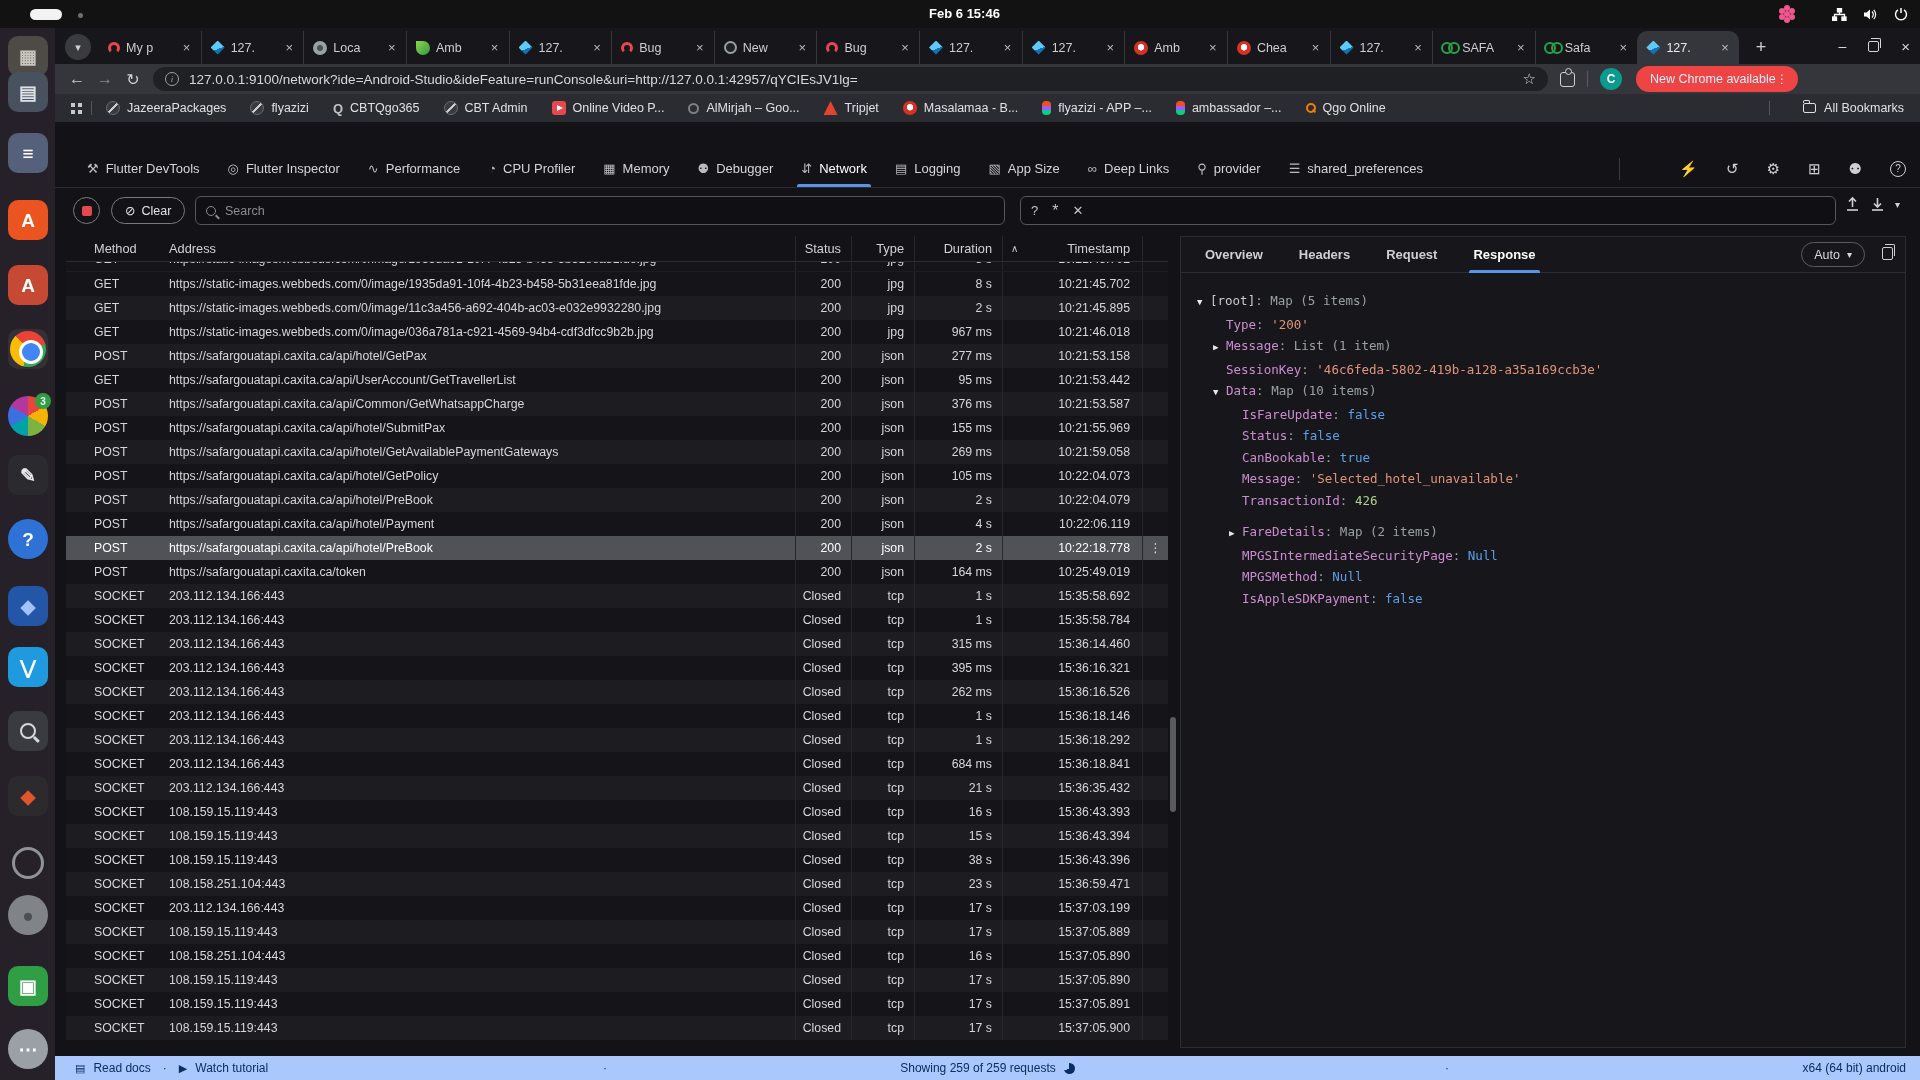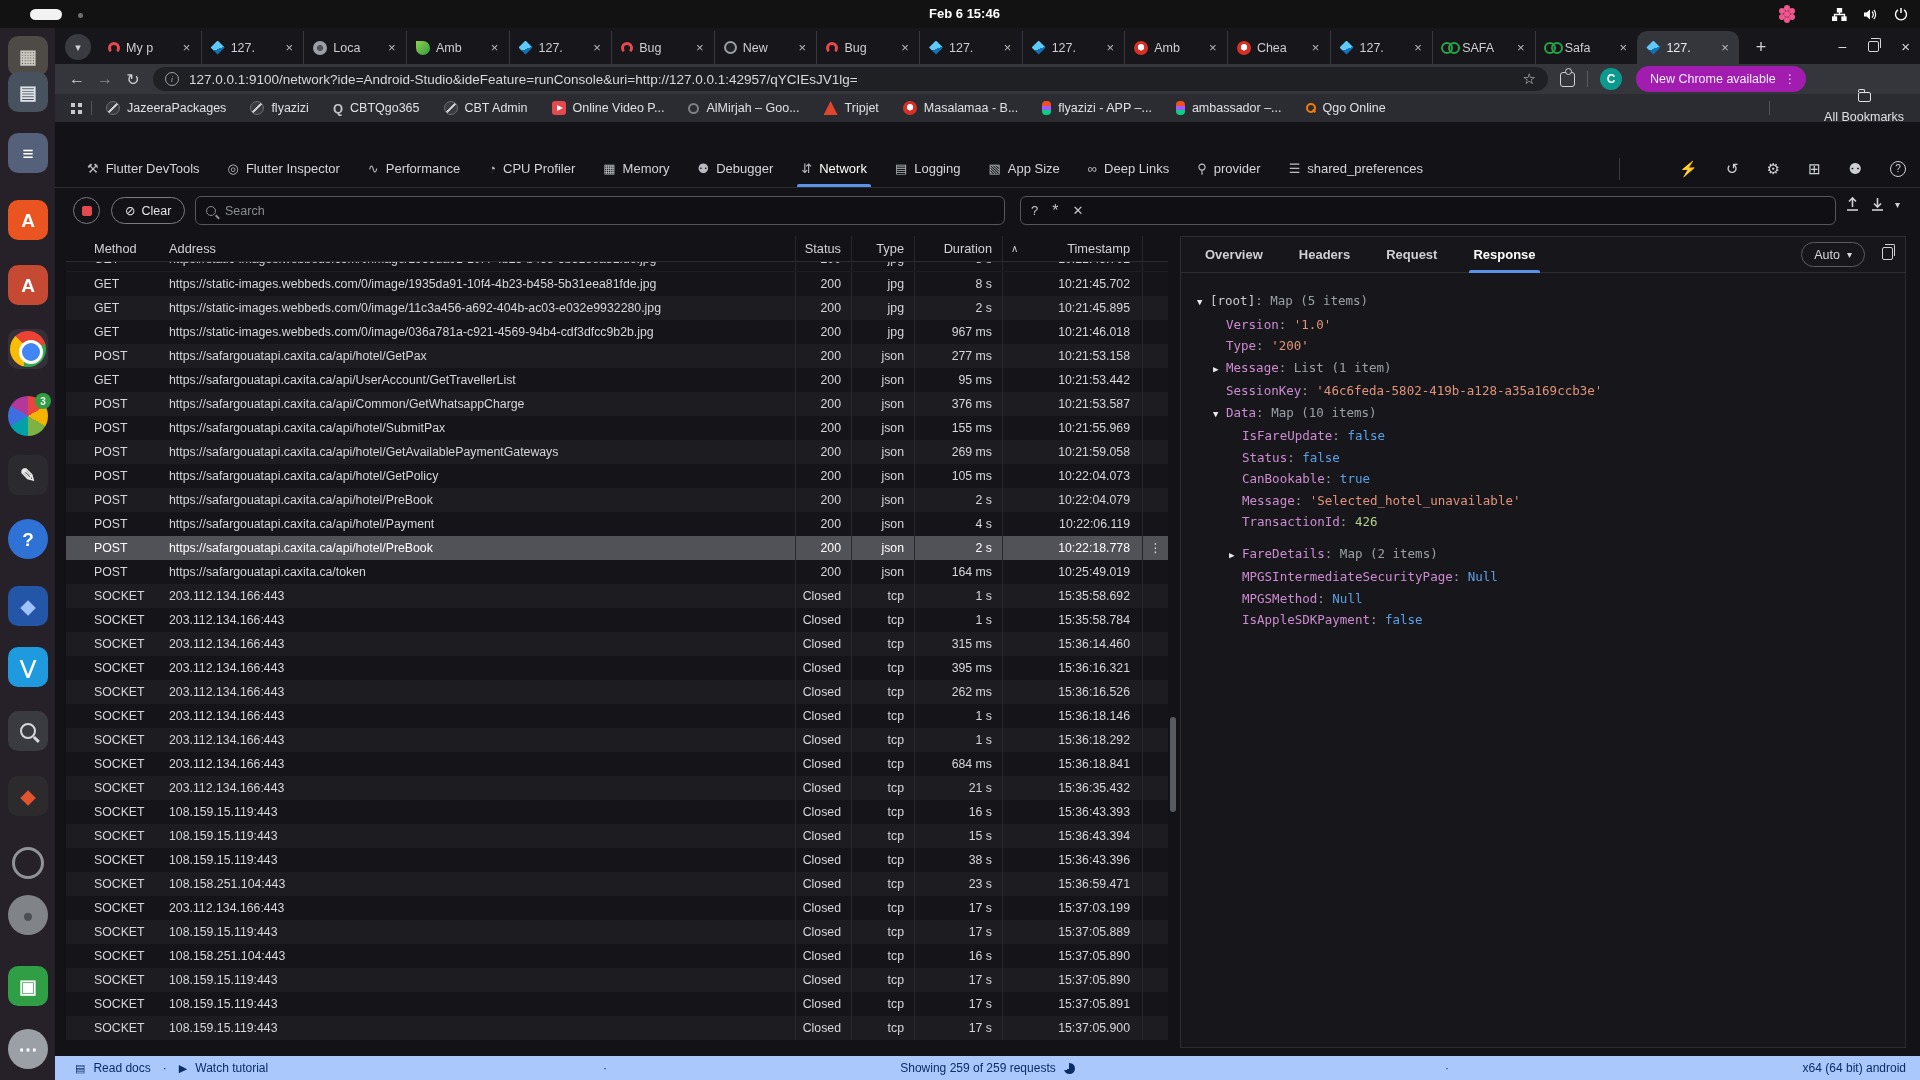--- a/index.html
+++ b/index.html
@@ -58,41 +58,41 @@
   #toolbar { position:absolute; left:0; top:36px; width:1865px; height:30px; background:#35363c; display:flex; align-items:center; }
   .nav-ico { color:#cfd0d4; font-size:16px; width:28px; text-align:center; }
   #addressbar { margin-left:6px; width:1395px; height:24px; background:#1f2024; border-radius:13px; display:flex; align-items:center; padding:0 12px; gap:10px; }
   #info-ico { width:14px; height:14px; border:1.4px solid #9aa0a6; border-radius:50%; color:#9aa0a6; font-size:9px; font-style:italic; font-family:"Liberation Serif",serif; display:flex; align-items:center; justify-content:center; flex:none; }
   #url-text { color:#d7d8db; font-size:13.5px; white-space:nowrap; overflow:hidden; flex:1; }
   #star-ico { color:#cfd0d4; font-size:15px; flex:none; }
   #ext-ico { margin-left:12px; width:15px; height:15px; border:1.6px solid #cfd0d4; border-radius:3px; position:relative; }
   #ext-ico::after { content:""; position:absolute; left:4px; top:-5px; width:5px; height:5px; background:#35363c; border:1.6px solid #cfd0d4; border-radius:50%; }
   #tb-sep { width:1px; height:16px; background:#5a5b60; margin:0 12px; }
   #avatar { width:22px; height:22px; border-radius:50%; background:#0a9b8e; color:#fff; font-size:12px; font-weight:bold; display:flex; align-items:center; justify-content:center; }
-  #update-pill { margin-left:14px; height:26px; background:#a21caf; border-radius:14px; color:#e8f0fe; font-size:12.5px; display:flex; align-items:center; gap:8px; padding:0 10px 0 14px; }
+  #update-pill { margin-left:14px; height:26px; background:#ef4444; border-radius:14px; color:#e8f0fe; font-size:12.5px; display:flex; align-items:center; gap:0; padding:0 10px 0 14px; }
   #update-dots { letter-spacing:0; font-size:12px; }
 
   
   #bookmarksbar { position:absolute; left:0; top:66px; width:1865px; height:28px; background:#2b2c31; display:flex; align-items:center; color:#dfe0e3; font-size:12.5px; }
   .grid4 { margin-left:16px; width:4px; height:4px; background:#c7cacd; box-shadow:7px 0 #c7cacd,0 7px #c7cacd,7px 7px #c7cacd; margin-top:-6px; }
   #bm-sep { width:1px; height:14px; background:#55565c; margin:0 14px 0 16px; }
   #bookmarks { display:flex; align-items:center; gap:24px; }
   .bm { display:flex; align-items:center; gap:7px; white-space:nowrap; }
   .bico { width:14px; height:14px; flex:none; position:relative; }
   .bico.dark-globe { border-radius:50%; background:linear-gradient(135deg,#3a3b40 45%,#c9cbd0 45% 58%,#3a3b40 58%); border:1px solid #6a6c72; }
   .bico.q-gray { color:#c0c3c7; font-weight:bold; font-size:13px; width:auto; }
   .bico.video-red { background:#e5484d; border-radius:3px; }
   .bico.video-red::after { content:""; position:absolute; left:5px; top:3.5px; border-left:6px solid #fff; border-top:3.5px solid transparent; border-bottom:3.5px solid transparent; }
   .bico.gray-ring { border:2px solid #7d8085; border-radius:50%; width:11px; height:11px; }
   .bico.red-mark { background:#e0452f; clip-path:polygon(50% 0,100% 100%,0 100%); }
   .bico.red-circle { border-radius:50%; background:radial-gradient(circle at 50% 45%,#fff 0 3px,#d93025 3.5px); }
   .bico.figma { width:9px; height:14px; border-radius:4px; background:linear-gradient(180deg,#f24e1e 33%,#a259ff 33% 66%,#0acf83 66%); }
   .bico.q-orange { border:2.5px solid #f57c00; border-radius:50%; width:10px; height:10px; }
   .bico.q-orange::after { content:""; position:absolute; right:-2px; bottom:-1px; width:4px; height:2px; background:#f57c00; transform:rotate(45deg); }
-  #all-bookmarks { position:absolute; right:16px; display:flex; align-items:center; gap:8px;flex-direction:column; }
+  #all-bookmarks { position:absolute; right:16px; display:flex; align-items:center; gap:8px; }
   #all-bm-sep { position:absolute; right:150px; width:1px; height:14px; background:#55565c; }
   #folder-ico { width:13px; height:10px; border:1.5px solid #dfe0e3; border-radius:2px; position:relative; }
   #folder-ico::before { content:""; position:absolute; left:-1px; top:-4px; width:5px; height:2px; border:1.5px solid #dfe0e3; border-bottom:none; border-radius:2px 2px 0 0; }
 
   
   #page { position:absolute; left:0; top:94px; width:1865px; height:934px; background:#131317; }
 
   
   #dt-tabbar { position:absolute; left:0; top:28px; width:1865px; height:38px; border-bottom:1px solid #2c2c32; display:flex; align-items:center; }
   #dt-tabs { display:flex; align-items:center; margin-left:20px; gap:4px; }
@@ -845,21 +845,20 @@
           <div class="insp-tab">Request</div>
           <div class="insp-tab selected">Response</div>
           <div id="auto-pill">
           <span>Auto</span>
           <span style="font-size:10px">▾</span>
         </div>
         <span id="copy-ico"></span>
       </div>
       <div id="tree">
           <div class="tl" style="padding-left: 4px;"><span class="exp">▼</span><span class="rootkey">[root]</span><span class="meta">: </span><span class="meta">Map (5 items)</span></div>
-          <div class="tl" style="padding-left: 20px;"><span class="exp"></span><span class="key">Version</span><span class="meta">: </span><span class="str">'1.0'</span></div>
           <div class="tl" style="padding-left: 20px;"><span class="exp"></span><span class="key">Type</span><span class="meta">: </span><span class="str">'200'</span></div>
           <div class="tl" style="padding-left: 20px;"><span class="exp">▶</span><span class="key">Message</span><span class="meta">: </span><span class="meta">List (1 item)</span></div>
           <div class="tl" style="padding-left: 20px;"><span class="exp"></span><span class="key">SessionKey</span><span class="meta">: </span><span class="str">'46c6feda-5802-419b-a128-a35a169ccb3e'</span></div>
           <div class="tl" style="padding-left: 20px;"><span class="exp">▼</span><span class="key">Data</span><span class="meta">: </span><span class="meta">Map (10 items)</span></div>
           <div class="tl" style="padding-left: 36px;"><span class="exp"></span><span class="key">IsFareUpdate</span><span class="meta">: </span><span class="bool">false</span></div>
           <div class="tl" style="padding-left: 36px;"><span class="exp"></span><span class="key">Status</span><span class="meta">: </span><span class="bool">false</span></div>
           <div class="tl" style="padding-left: 36px;"><span class="exp"></span><span class="key">CanBookable</span><span class="meta">: </span><span class="bool">true</span></div>
           <div class="tl" style="padding-left: 36px;"><span class="exp"></span><span class="key">Message</span><span class="meta">: </span><span class="str">'Selected_hotel_unavailable'</span></div>
           <div class="tl" style="padding-left: 36px;"><span class="exp"></span><span class="key">TransactionId</span><span class="meta">: </span><span class="num">426</span></div>
           <div class="tl" style="padding-left: 36px; margin-top: 10px;"><span class="exp">▶</span><span class="key">FareDetails</span><span class="meta">: </span><span class="meta">Map (2 items)</span></div>

